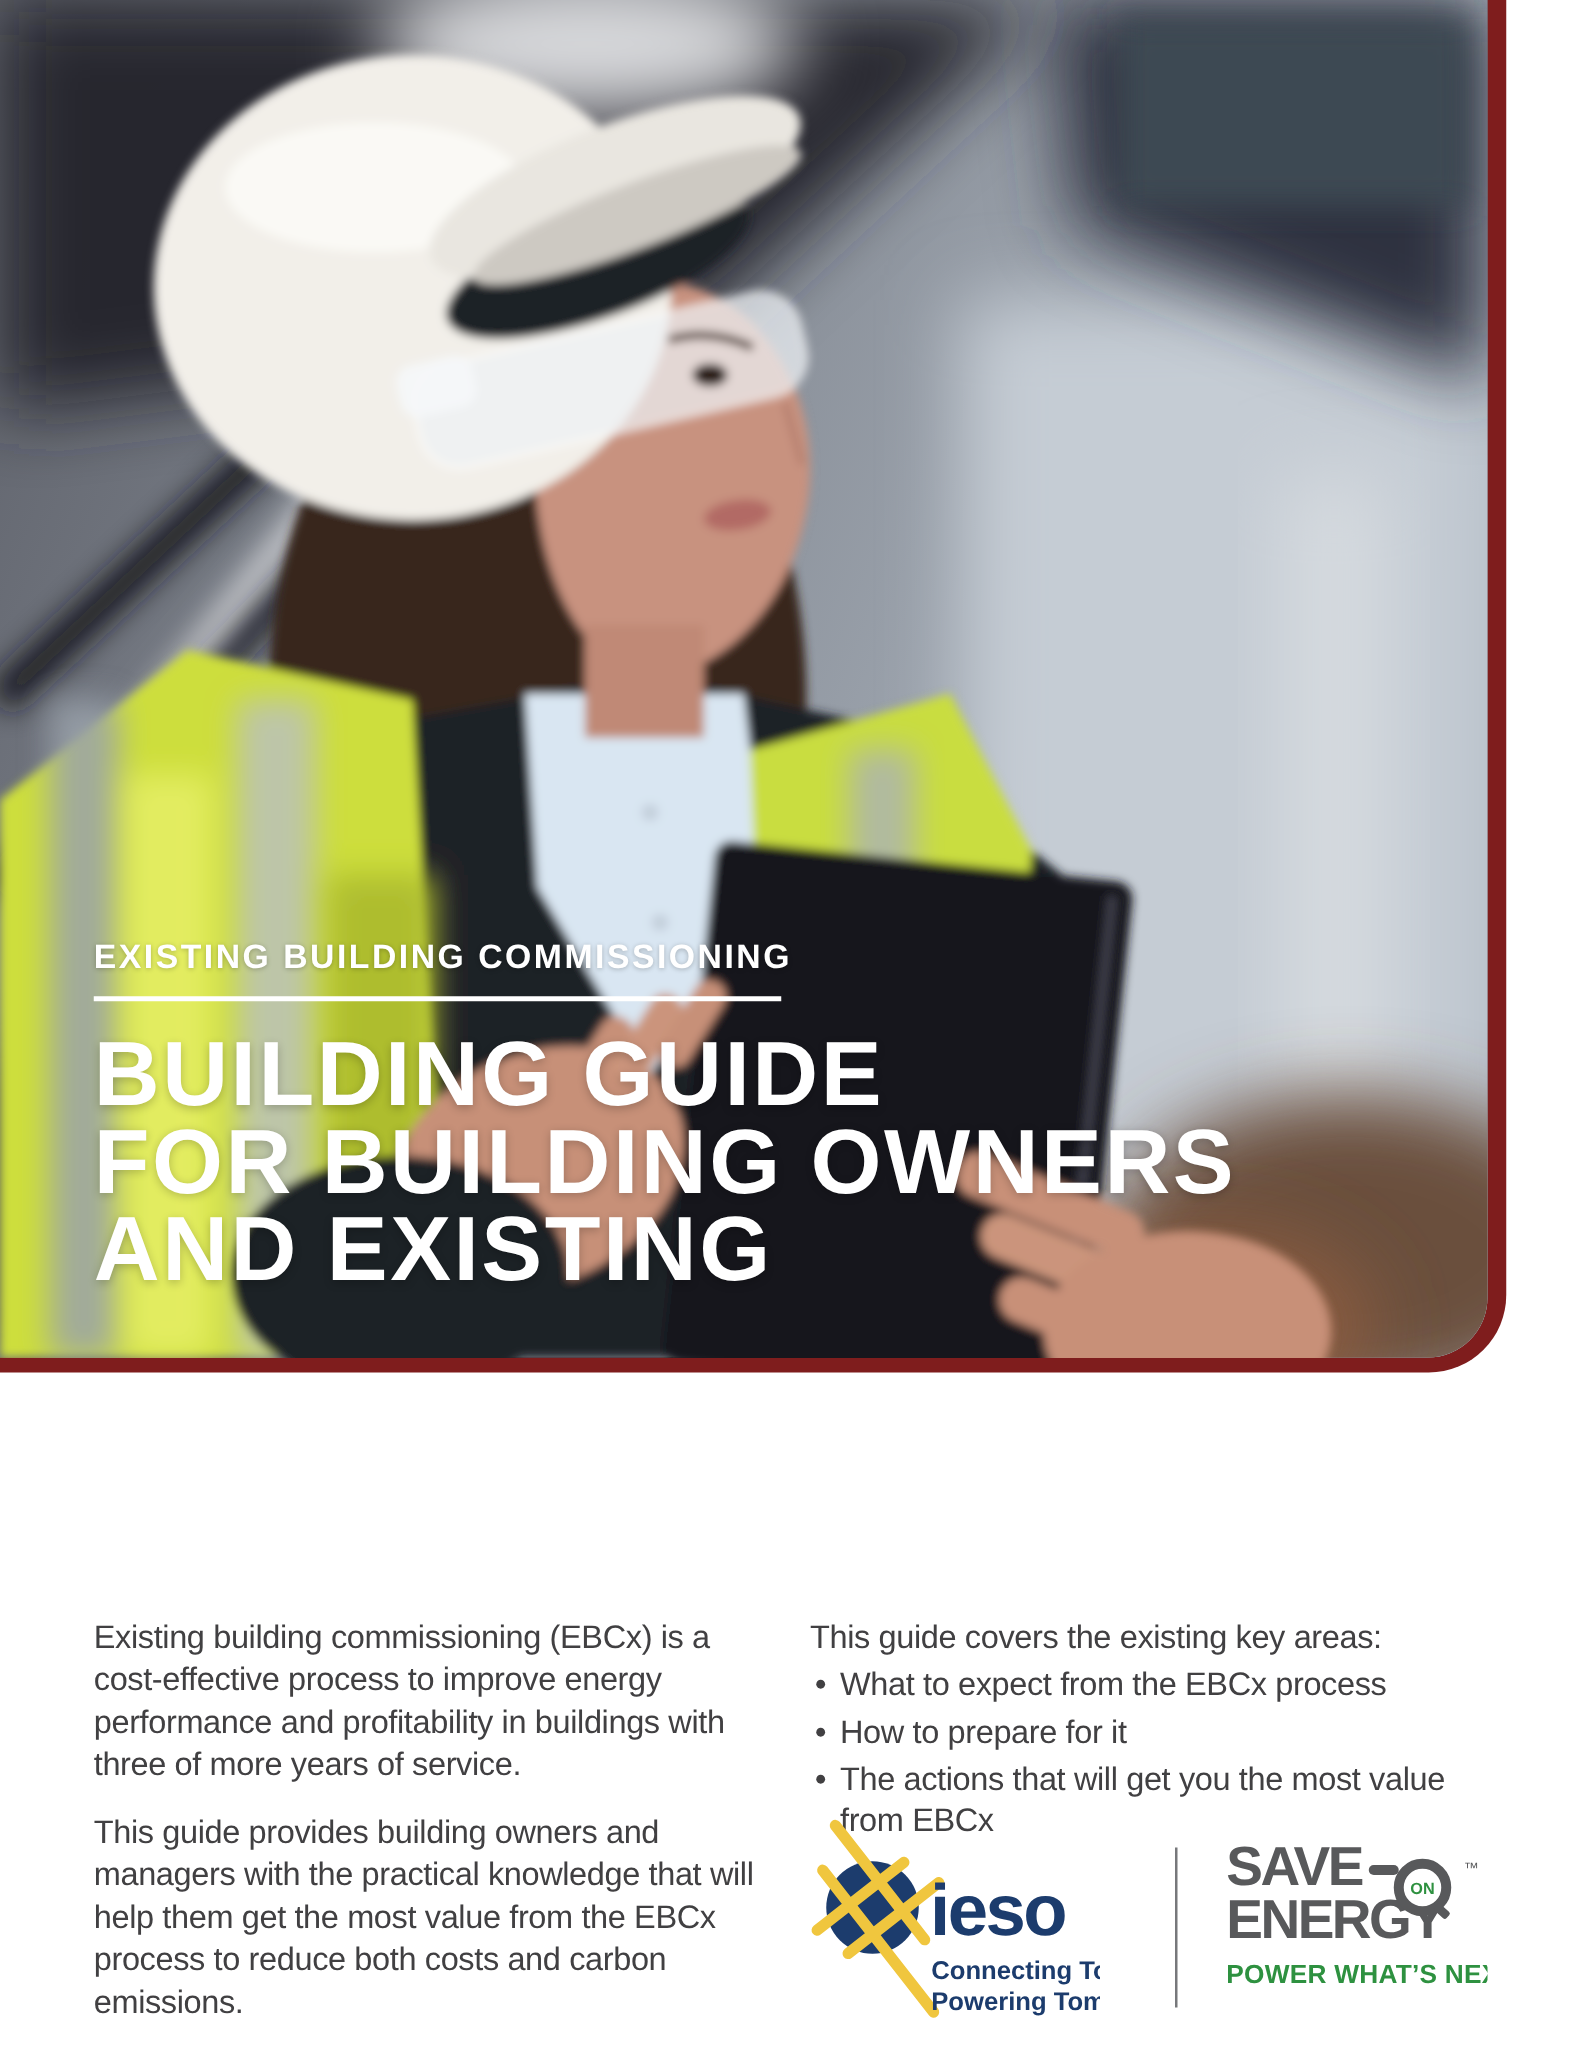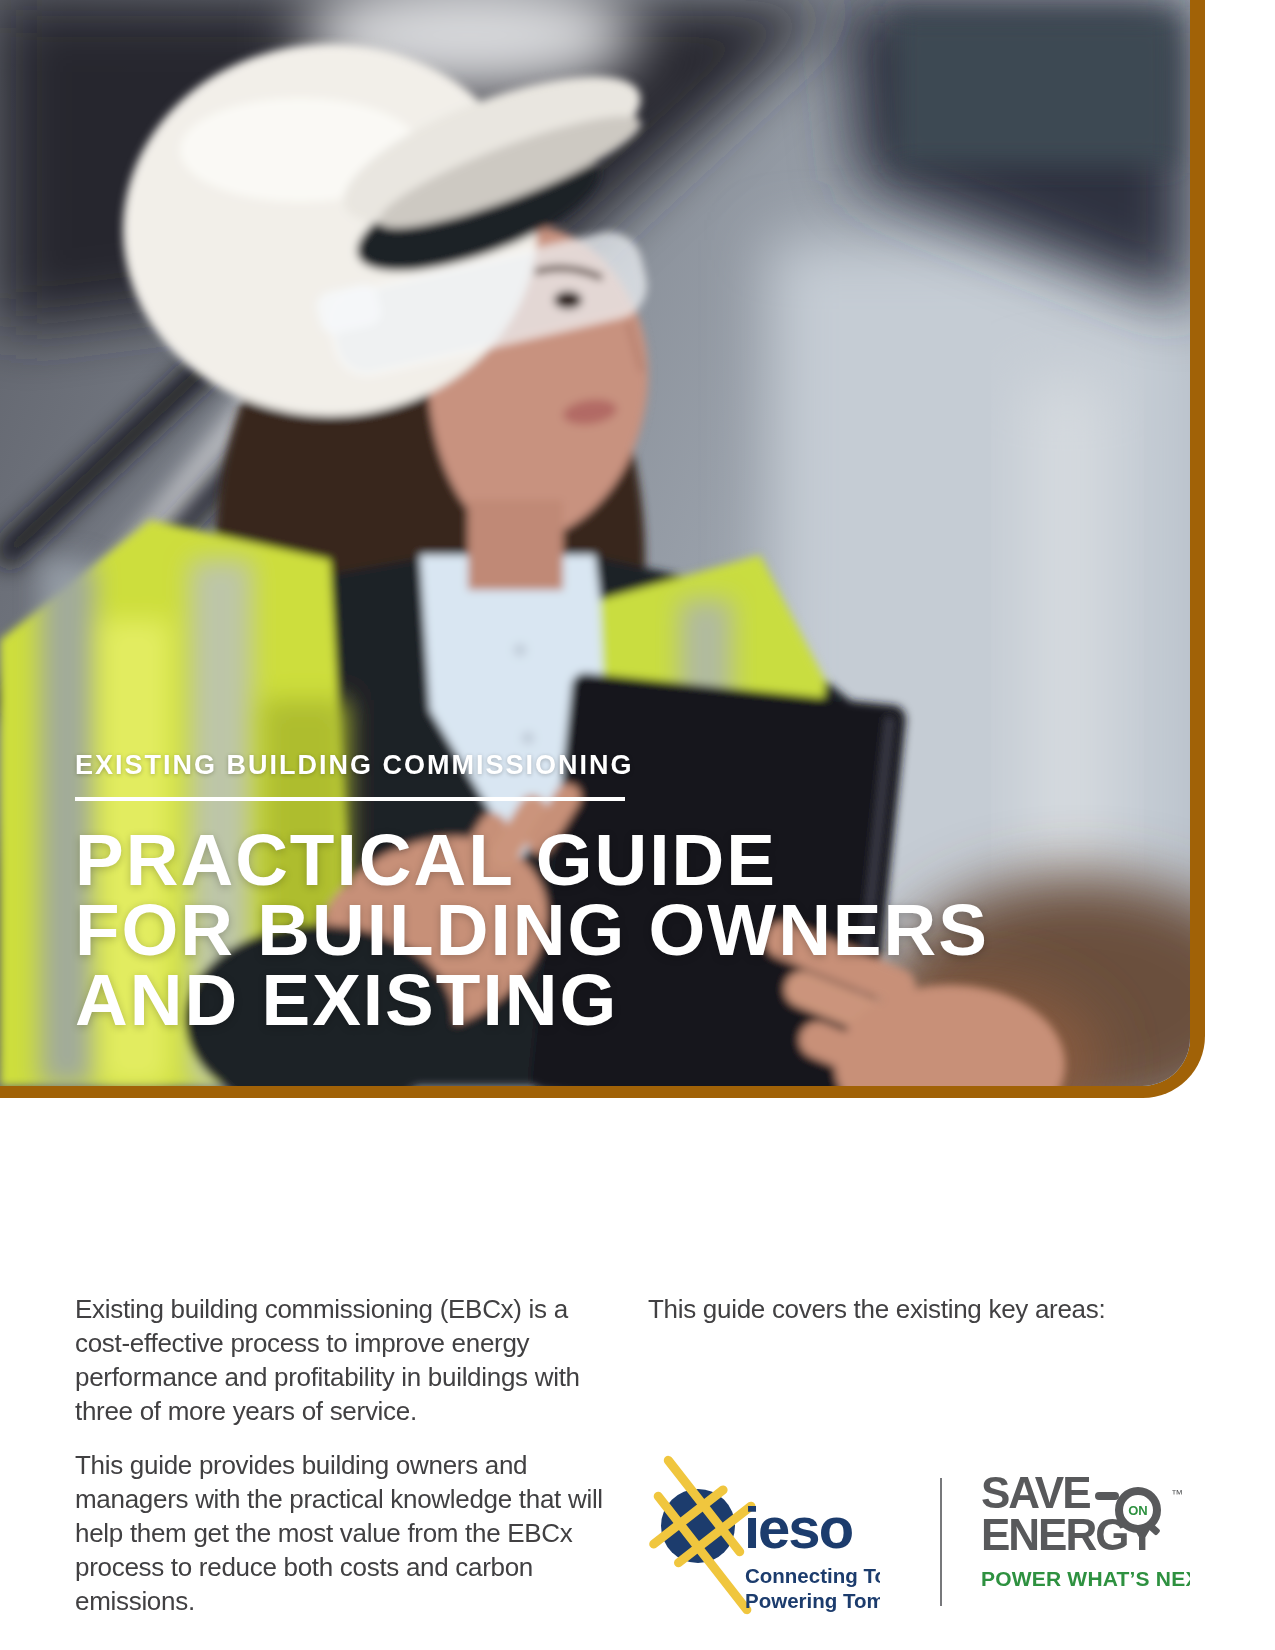--- a/index.html
+++ b/index.html
@@ -3,21 +3,21 @@
 <meta charset="utf-8">
 <style>
   html,body { margin:0; padding:0; background:#ffffff; }
   .page {
     position:relative; width:1275px; height:1650px; background:#ffffff;
     font-family:"Liberation Sans", sans-serif; overflow:hidden;
   }
   
   .hero {
     position:absolute; left:0; top:0; width:1205px; height:1098px;
-    background:#a16207; border-bottom-right-radius:62px;
+    background:#7f1d1d; border-bottom-right-radius:62px;
   }
   .hero-photo {
     position:absolute; left:0; top:0; right:15px; bottom:12px;
     border-bottom-right-radius:48px; overflow:hidden; background:#868c98;
   }
   .hero-photo svg { display:block; width:100%; height:100%; }
   .hero-text { position:absolute; left:75px; top:752px; color:#ffffff; }
   .eyebrow {
     font-size:27px; font-weight:bold; letter-spacing:2px; line-height:27px;
     text-shadow:0 1px 4px rgba(0,0,0,.25);
@@ -128,35 +128,40 @@
           <rect x="795" y="1045" width="160" height="36" rx="18" fill="#c89078" transform="rotate(22 875 1063)"></rect>
           <ellipse cx="950" cy="1065" rx="115" ry="80" fill="#c89078"></ellipse>
         </g>
       </svg>
     </div>
 
     <div class="hero-text">
       <div class="eyebrow">EXISTING BUILDING COMMISSIONING</div>
       <div class="rule"></div>
       <div class="title">
-        <span>PRACTICAL GUIDE</span>
+        <span>BUILDING GUIDE</span>
         <span>FOR BUILDING OWNERS</span>
         <span>AND EXISTING</span>
       </div>
     </div>
   </div>
 
 
   <div class="col col-left">
     <p>Existing building commissioning (EBCx) is a cost-effective process to improve energy performance and profitability in buildings with three of more years of service.</p>
     <p>This guide provides building owners and managers with the practical knowledge that will help them get the most value from the EBCx process to reduce both costs and carbon emissions.</p>
   </div>
 
   <div class="col col-right">
     <p class="lead">This guide covers the existing key areas:</p>
+    <ul>
+      <li>What to expect from the EBCx process</li>
+      <li>How to prepare for it</li>
+      <li>The actions that will get you the most value from EBCx</li>
+    </ul>
   </div>
 
   <div class="ieso-logo">
     <svg viewBox="0 0 260 185">
       <g transform="translate(78,78)">
         <circle cx="0" cy="0" r="37" fill="#1c3c6d"></circle>
         <g transform="rotate(-38)" stroke="#f0c63e" stroke-width="9" stroke-linecap="round">
           <line x1="-13" y1="-48" x2="-13" y2="96"></line>
           <line x1="17" y1="-70" x2="17" y2="46"></line>
           <line x1="-46" y1="-13" x2="42" y2="-13"></line>

